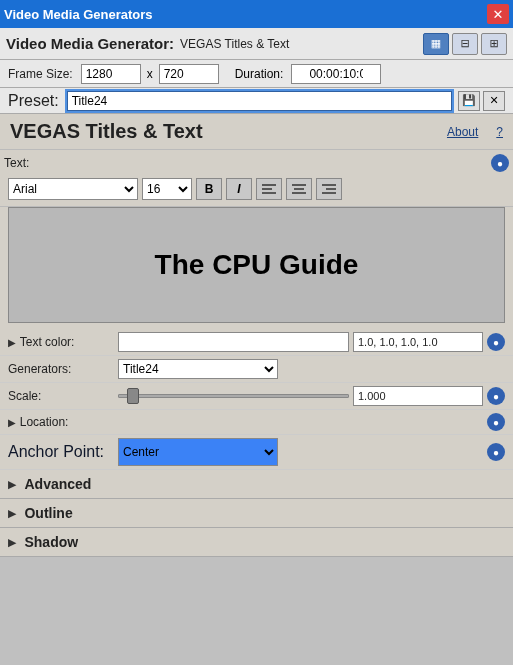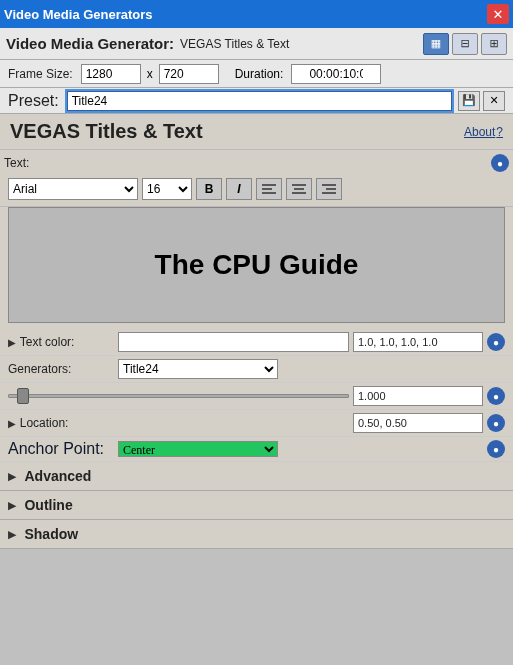--- a/index.html
+++ b/index.html
@@ -148,21 +148,21 @@
       justify-content: space-between;
       border-bottom: 1px solid #bbb;
     }
     .plugin-title {
       font-size: 20px;
       font-weight: bold;
       color: #222;
     }
     .plugin-title-links {
       display: flex;
-      gap: 1px;
+      gap: 18px;
       font-size: 12px;
       color: #1a4080;
       text-decoration: underline;
     }
     .plugin-title-link {
       cursor: pointer;
       color: #1a4080;
       text-decoration: none;
     }
     .text-row {
@@ -372,25 +372,24 @@
       padding: 3px 8px;
       border-bottom: 1px solid #ccc;
     }
     .anchor-label {
       width: 110px;
       font-size: 16px;
       color: #0f172a;
     }
     .anchor-select {
       width: 160px;
-      height: 16px;
-      border: 1px solid #888;
-      font-size: 12px;
-      background: #22c55e;
-      font-family: Liberation Serif, serif;
+      height: 28px;
+      border: 1px solid #888;
+      font-size: 12px;
+      background: #3b82f6;
     }
     .section-header {
       display: flex;
       align-items: center;
       padding: 6px 8px;
       border-bottom: 1px solid #aaa;
       cursor: pointer;
       background: #d4d0c8;
     }
     .section-arrow {
@@ -504,36 +503,36 @@
   <div class="anim-row">
     <span class="anim-label">Generators:</span>
     <select class="anim-select">
       <option>Title24</option>
       <option>None</option>
       <option>Fly In</option>
     </select>
   </div>
 
   <div class="scale-row">
+    <span class="scale-label">Scale:</span>
     <div class="scale-slider-wrap">
       <div class="scale-track">
         <div class="scale-thumb"></div>
       </div>
     </div>
     <input class="param-value" type="text" style="width: 130px;" value="1.000">
     <div class="param-icon">●</div>
   </div>
 
   <div class="location-row">
     <div class="location-label">
       <span class="param-arrow">▶</span>
       <span>Location:</span>
     </div>
     <div style="flex:1;"></div>
-    <input class="param-value" type="text" style="width: 130px;" value="0.50, 0.50">
     <div class="param-icon">●</div>
   </div>
 
   <div class="anchor-row">
     <span class="anchor-label">Anchor Point:</span>
     <select class="anchor-select">
       <option>Center</option>
       <option>Top Left</option>
       <option>Top Right</option>
       <option>Bottom Left</option>

